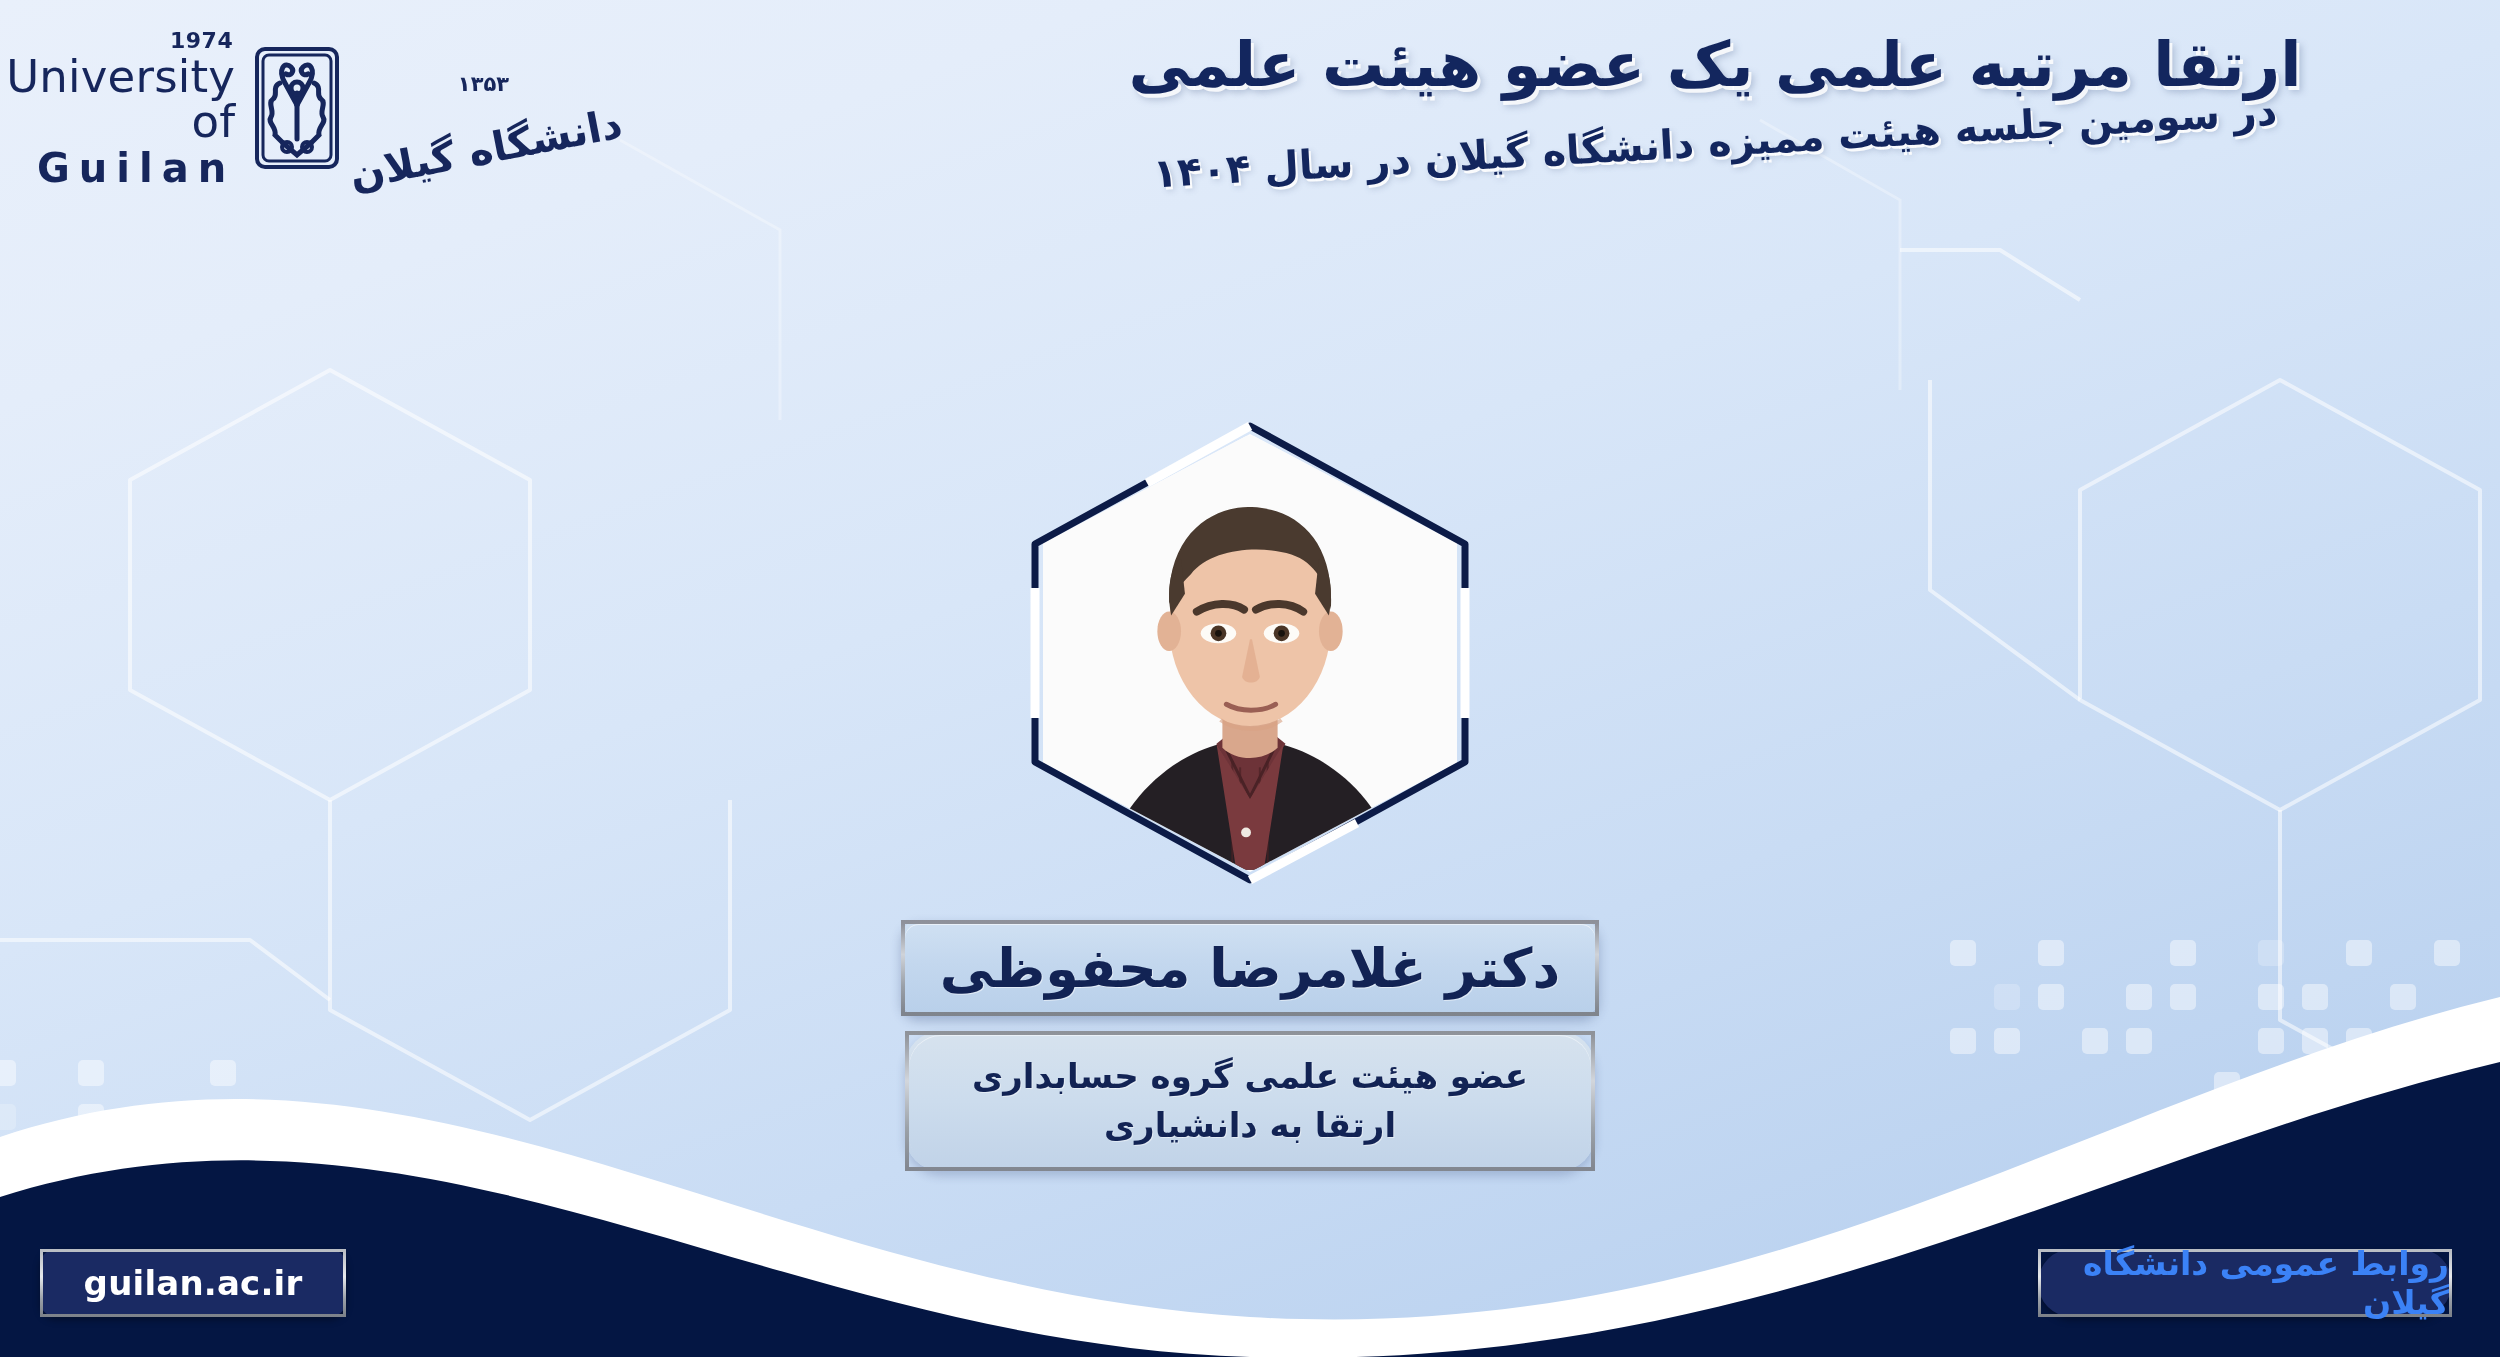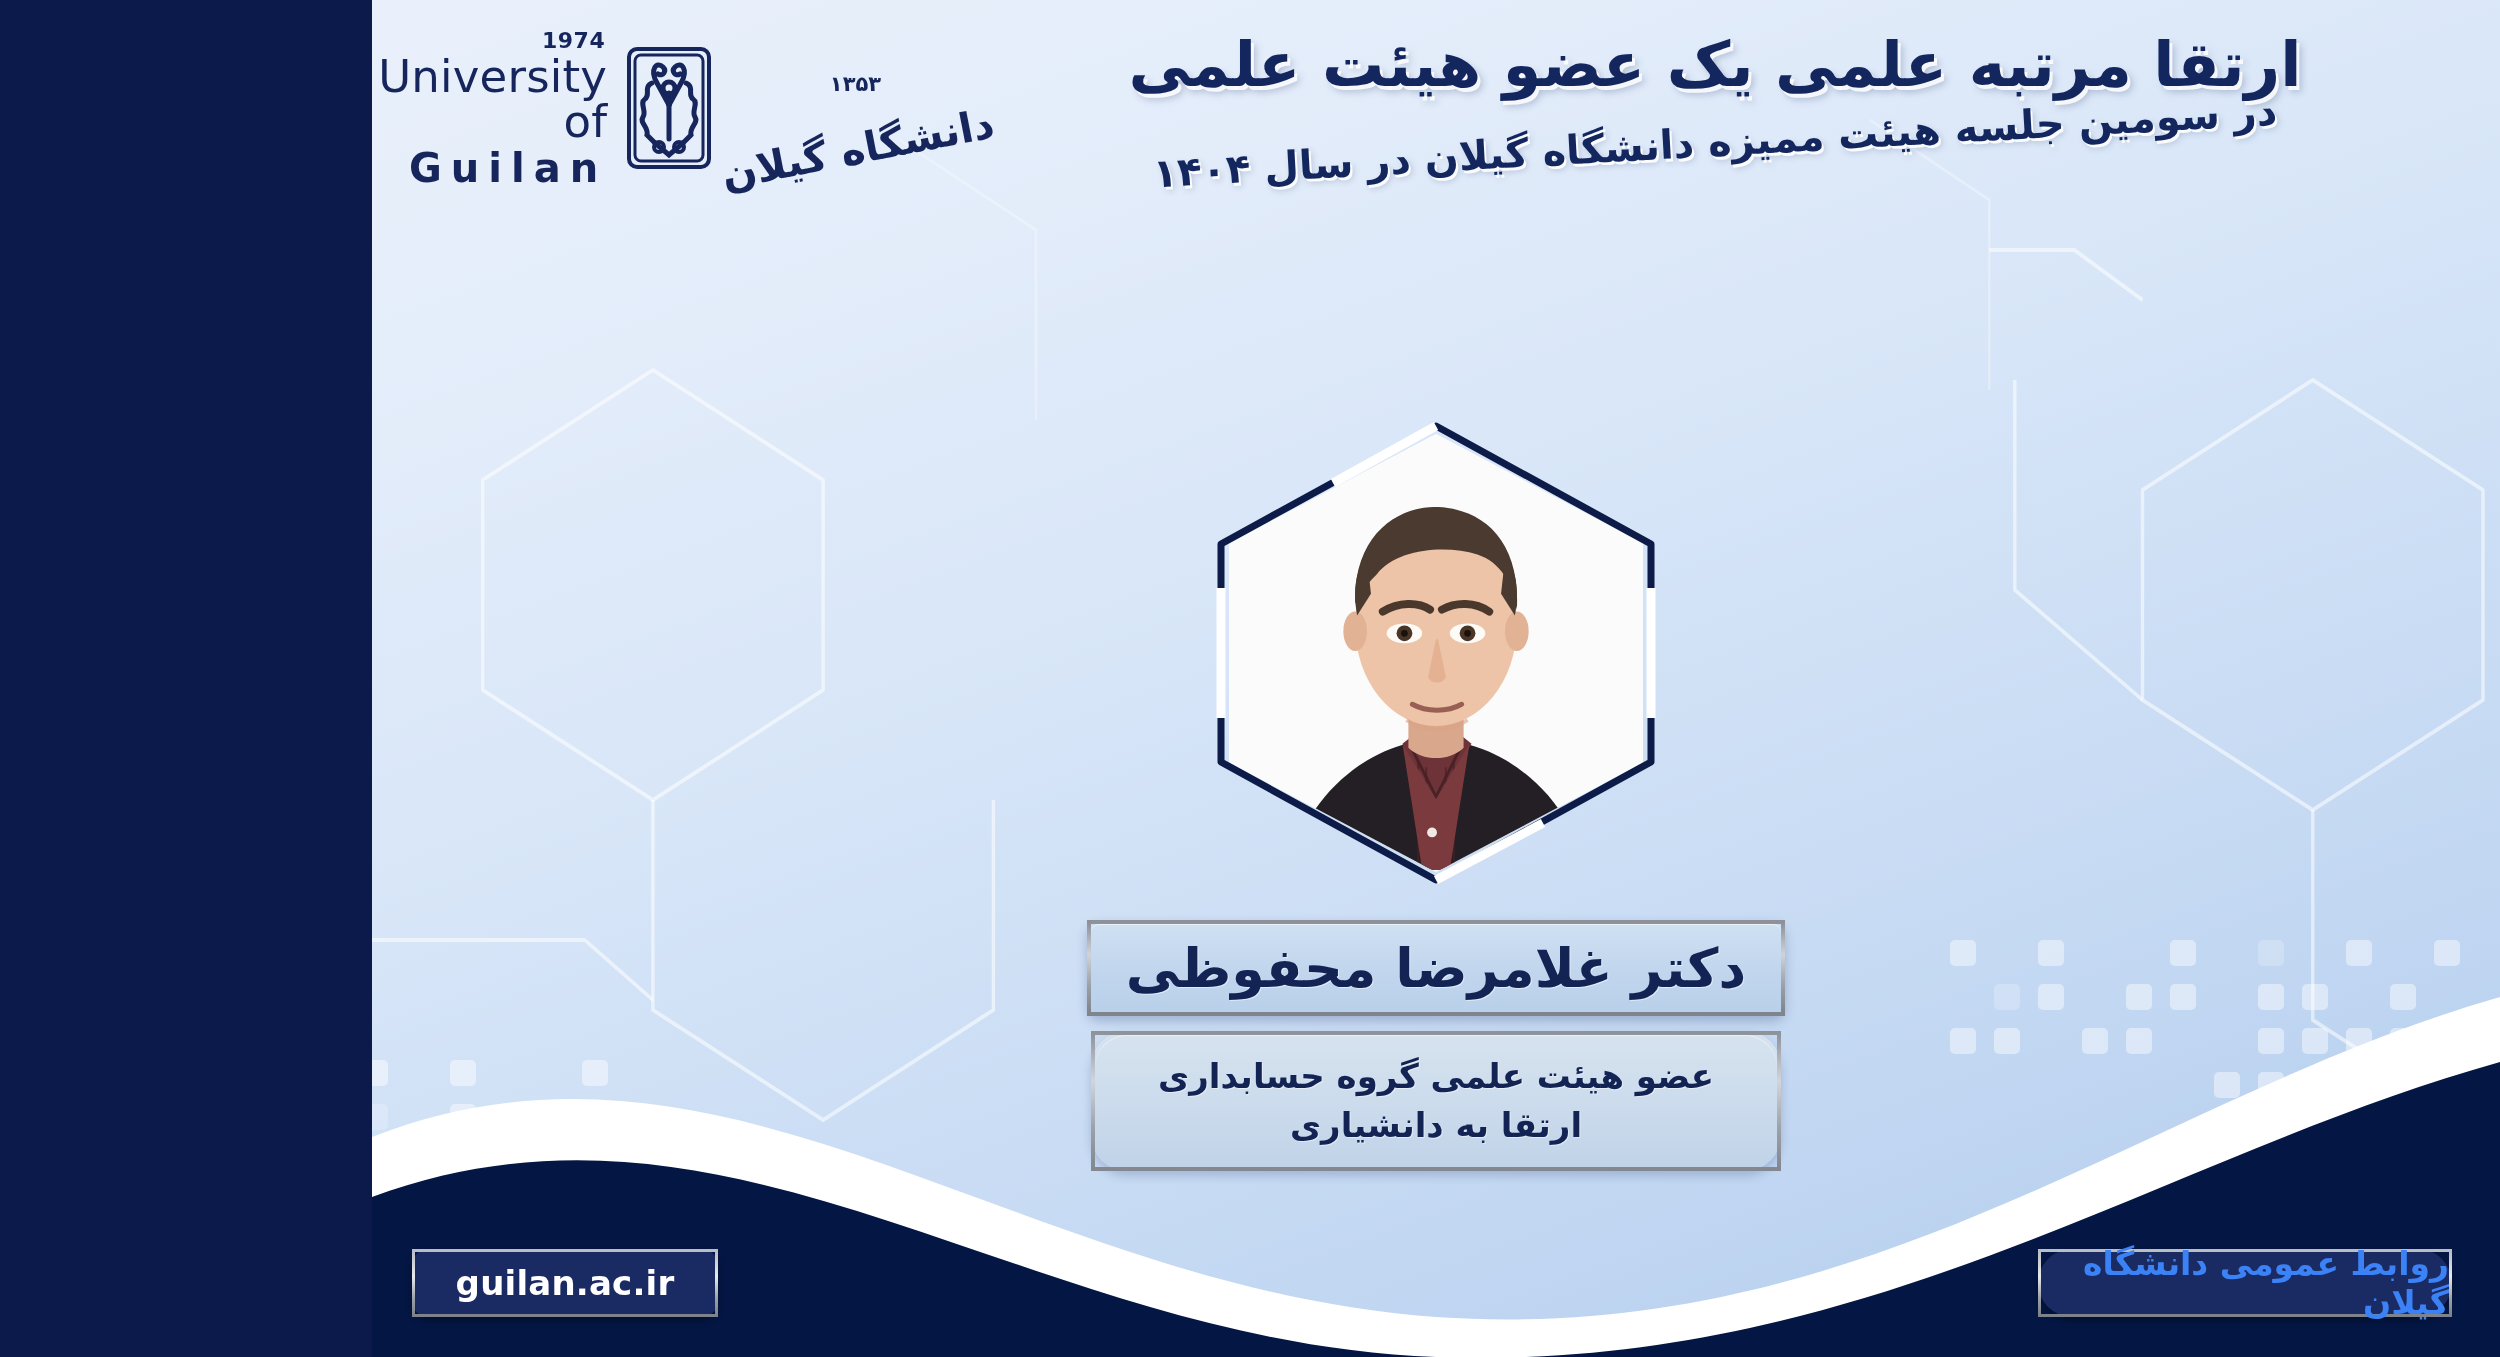--- a/index.html
+++ b/index.html
@@ -1,21 +1,21 @@
 <!DOCTYPE html>
 <html lang="fa" dir="rtl"><head>
 <meta charset="utf-8">
 <style>
   html, body {
     margin: 0; padding: 0;
     background: #0b1a4a;
   }
   .poster {
     position: relative;
-    width: 2128px;
+    width: 2500px;
     height: 1357px;
     overflow: hidden;
     font-family: "DejaVu Sans", "Liberation Sans", sans-serif;
     background: linear-gradient(160deg, #e9f0fb 0%, #e4edfa 18%, #d8e6f8 42%, #c9dcf4 66%, #bcd3f0 85%, #b4cdee 100%);
   }
 
   
   .bg-layer { position: absolute; inset: 0; pointer-events: none; }
   .bg-layer svg { display: block; width: 100%; height: 100%; }
 
@@ -108,21 +108,21 @@
   .hex-photo svg { width: 100%; height: 100%; display: block; }
   .hex-outline { position: absolute; inset: 0; }
   .hex-outline svg { width: 100%; height: 100%; display: block; }
 
   
   .name-pill {
     position: absolute;
     left: 50%; transform: translateX(-50%);
     top: 920px;
     width: 690px; height: 88px;
-    border-radius: 12px;
+    border-radius: 18px;
     background: linear-gradient(180deg, #cfe0f2 0%, #c3d7ee 45%, #b9d0ea 100%);
     border: 4px solid;
     border-image: linear-gradient(180deg,#8d9099,#cfd3d9 35%,#9aa0a8 70%,#7f848c) 1;
     box-shadow: 0 5px 11px rgba(40,60,110,0.28), inset 0 1px 0 rgba(255,255,255,0.55);
     display: flex; align-items: center; justify-content: center;
     direction: rtl;
   }
   .name-pill .txt {
     color: #122354; font-size: 54px; font-weight: 700; letter-spacing: -.5px;
     text-shadow: 1px 1px 0 rgba(255,255,255,0.5);

